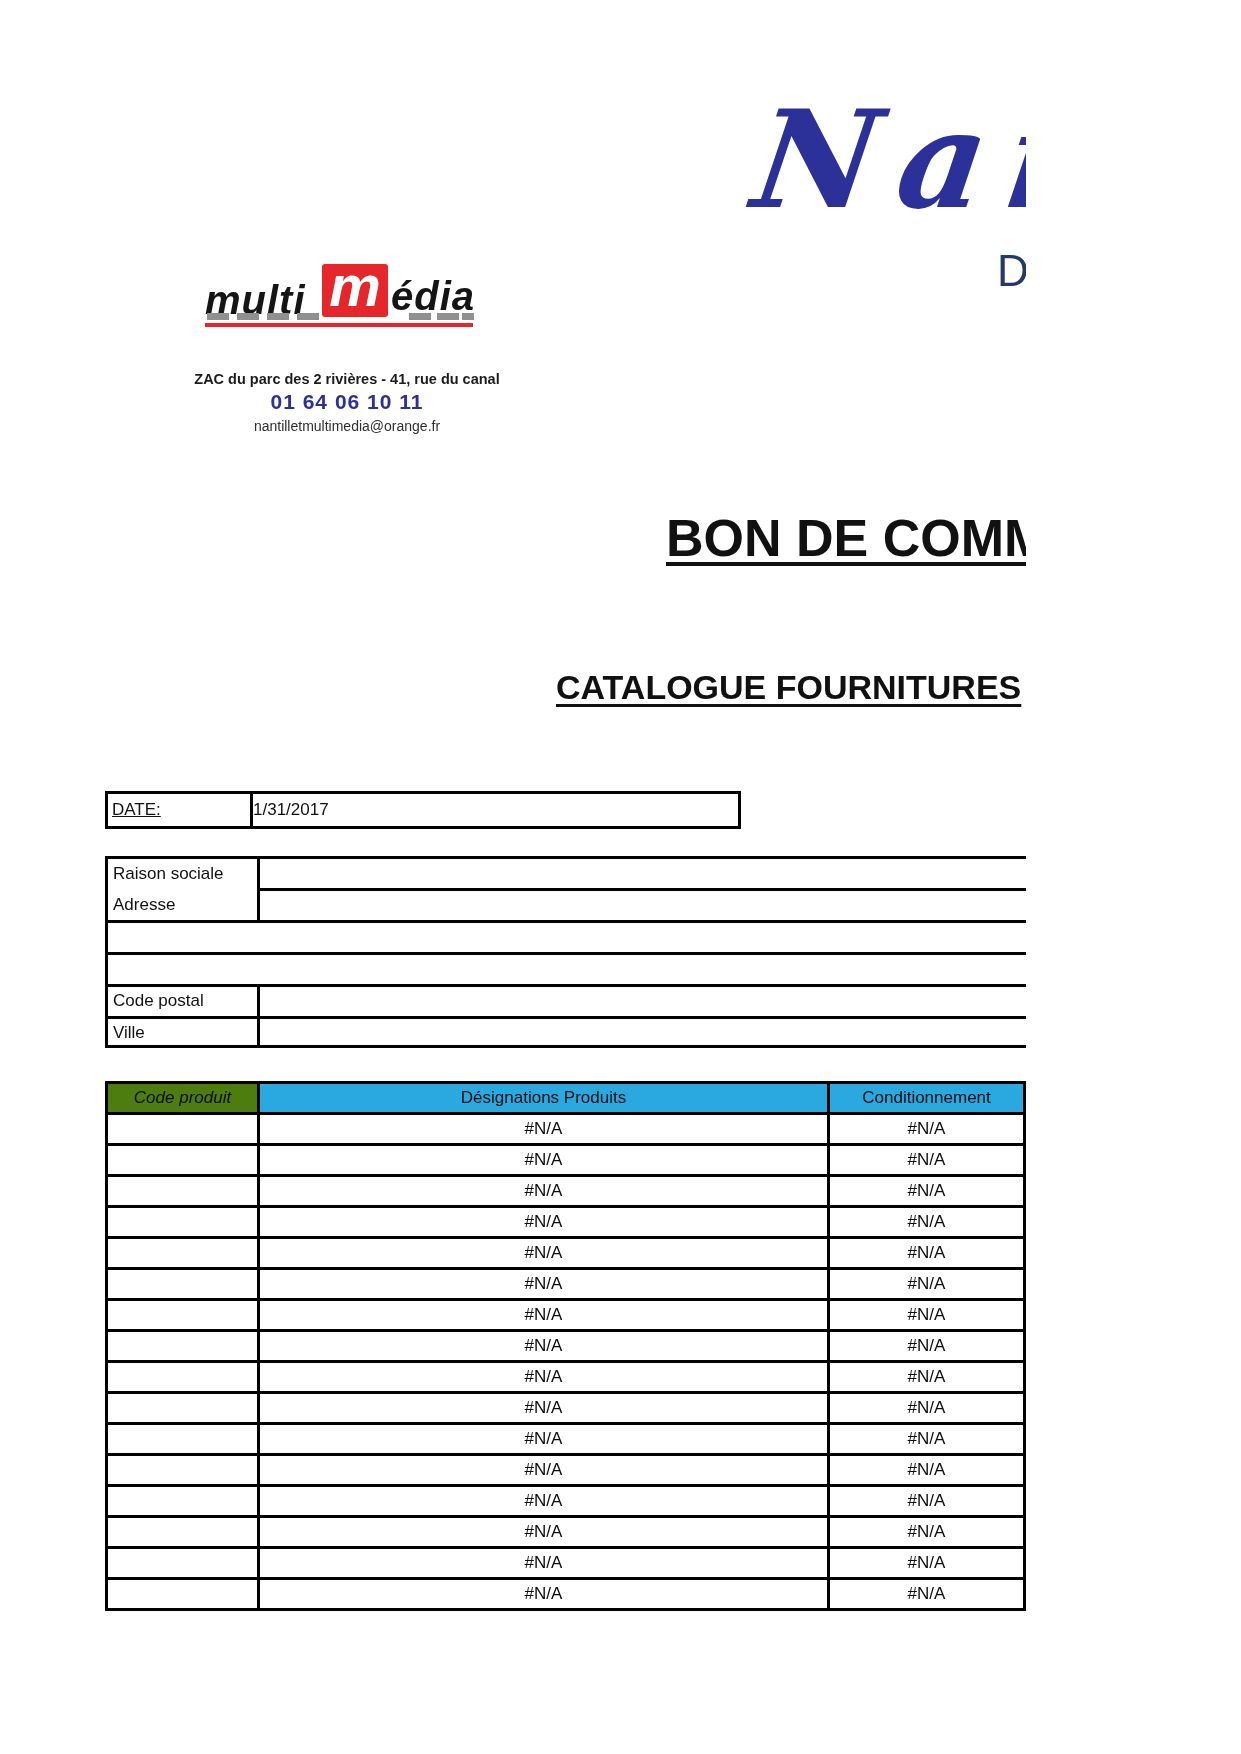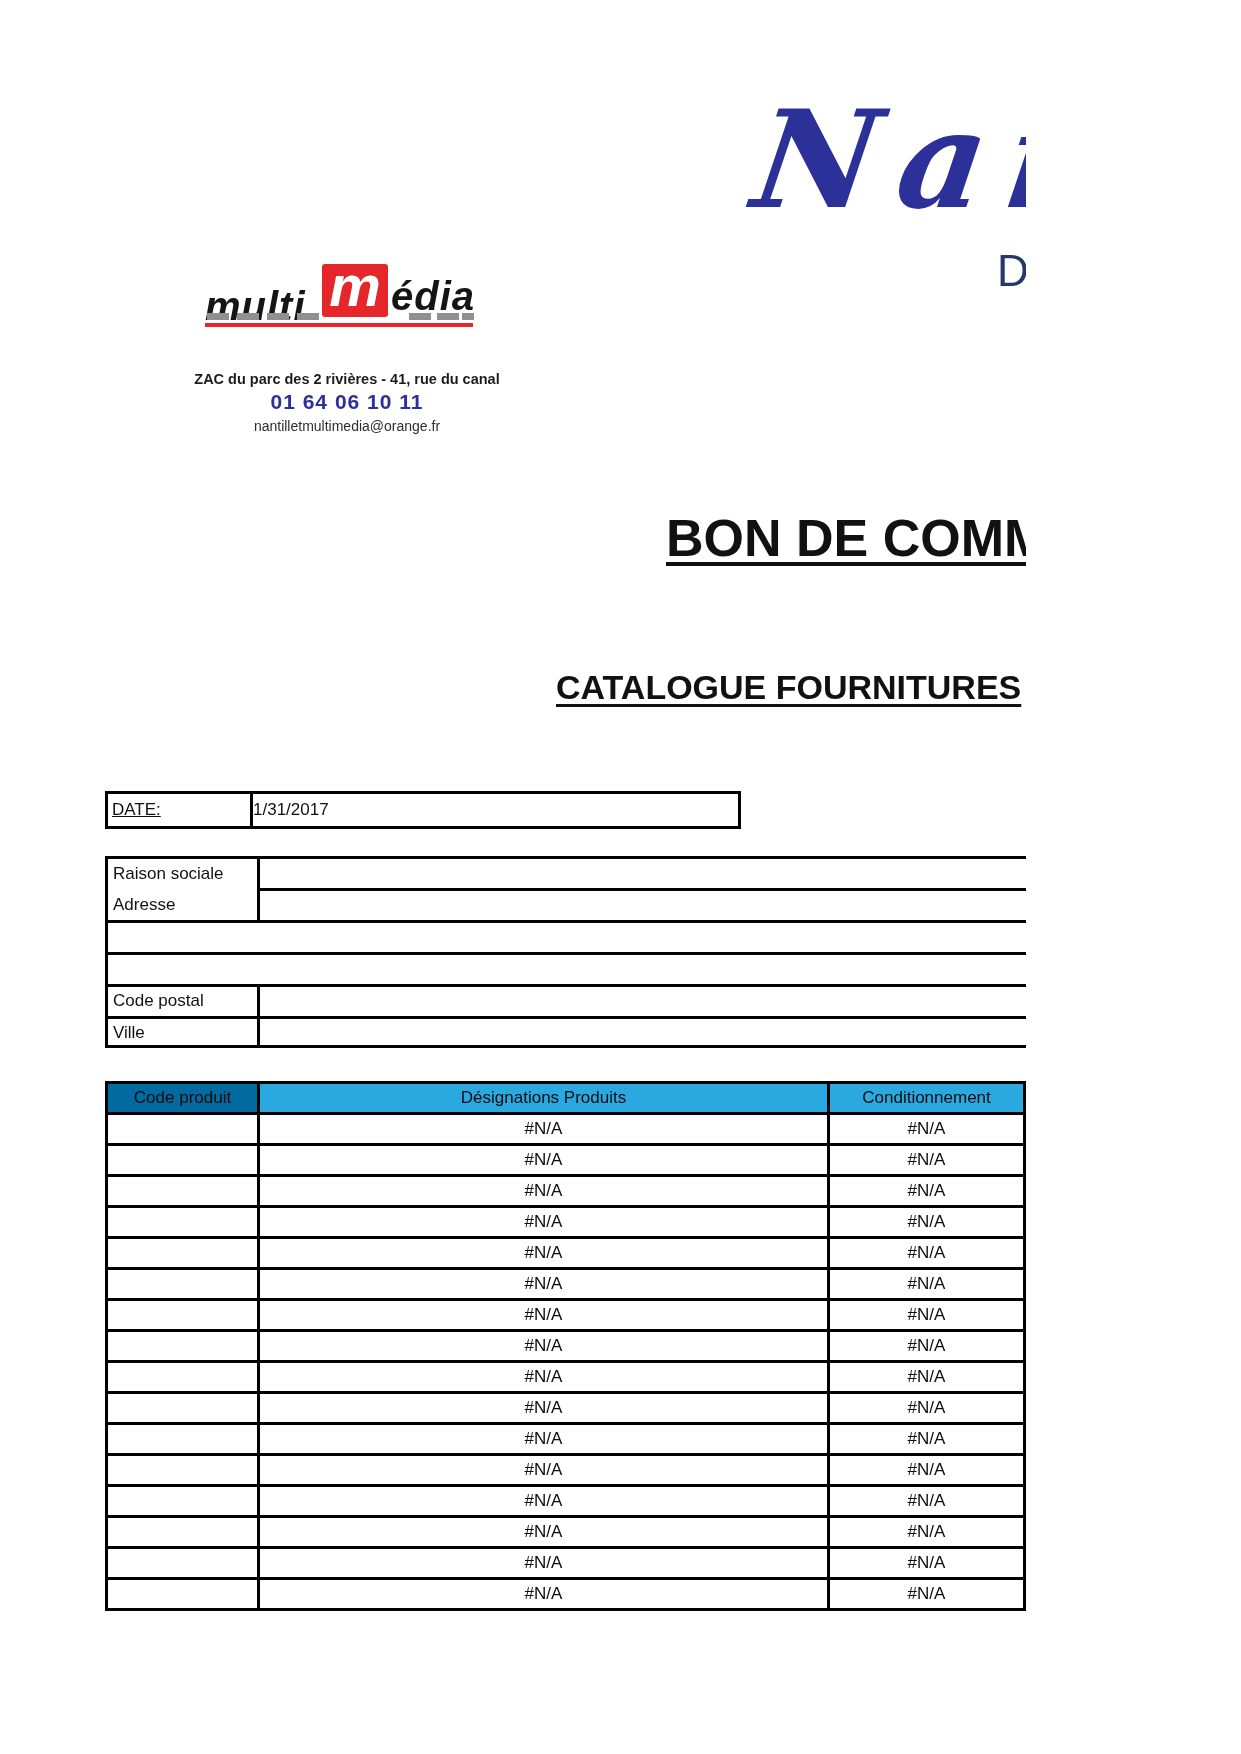--- a/index.html
+++ b/index.html
@@ -25,21 +25,21 @@
   .partial-word {
     position:absolute; left:997px; top:246px;
     font-size:44px; color:#24386B; white-space:nowrap;
   }
 
   
   .mm-multi, .mm-edia {
     position:absolute; font-style:italic; font-weight:bold;
     font-size:40px; letter-spacing:1px; color:#151515; white-space:nowrap;
   }
-  .mm-multi { left:205px; top:284px; }
+  .mm-multi { left:205px; top:278px; }
   .mm-edia  { left:391px; top:274px; }
   .mm-box {
     position:absolute; left:322px; top:264px; width:66px; height:53px;
     background:#E5262B; border-radius:3px;
     display:flex; align-items:center; justify-content:center;
   }
   .mm-box span {
     color:#fff; font-style:italic; font-weight:bold; font-size:58px;
     line-height:1; margin-top:-10px;
   }
@@ -164,21 +164,21 @@
       <div class="info-cell" style="left:152px; top:32px; right:0; height:29px;"></div>
       <div class="info-cell" style="left:0; top:64px; right:0; height:29px;"></div>
       <div class="info-cell" style="left:0; top:96px; right:0; height:29px;"></div>
       <div class="info-cell" style="left:152px; top:128px; right:0; height:29px;"></div>
       <div class="info-cell" style="left:152px; top:160px; right:0; height:29px;"></div>
     </div>
 
     <table class="prod-table">
       <thead>
         <tr>
-          <th class="col-code" style="background: #0369a1;">Code produit</th>
+          <th class="col-code" style="background: #4d7c0f; font-style: italic;">Code produit</th>
           <th class="col-desig" style="background: rgb(41, 169, 224);">Désignations Produits</th>
           <th class="col-cond" style="background: rgb(41, 169, 224);">Conditionnement</th>
         </tr>
       </thead>
       <tbody>
           <tr>
     <td></td>
     <td>#N/A</td>
     <td>#N/A</td>
   </tr>

